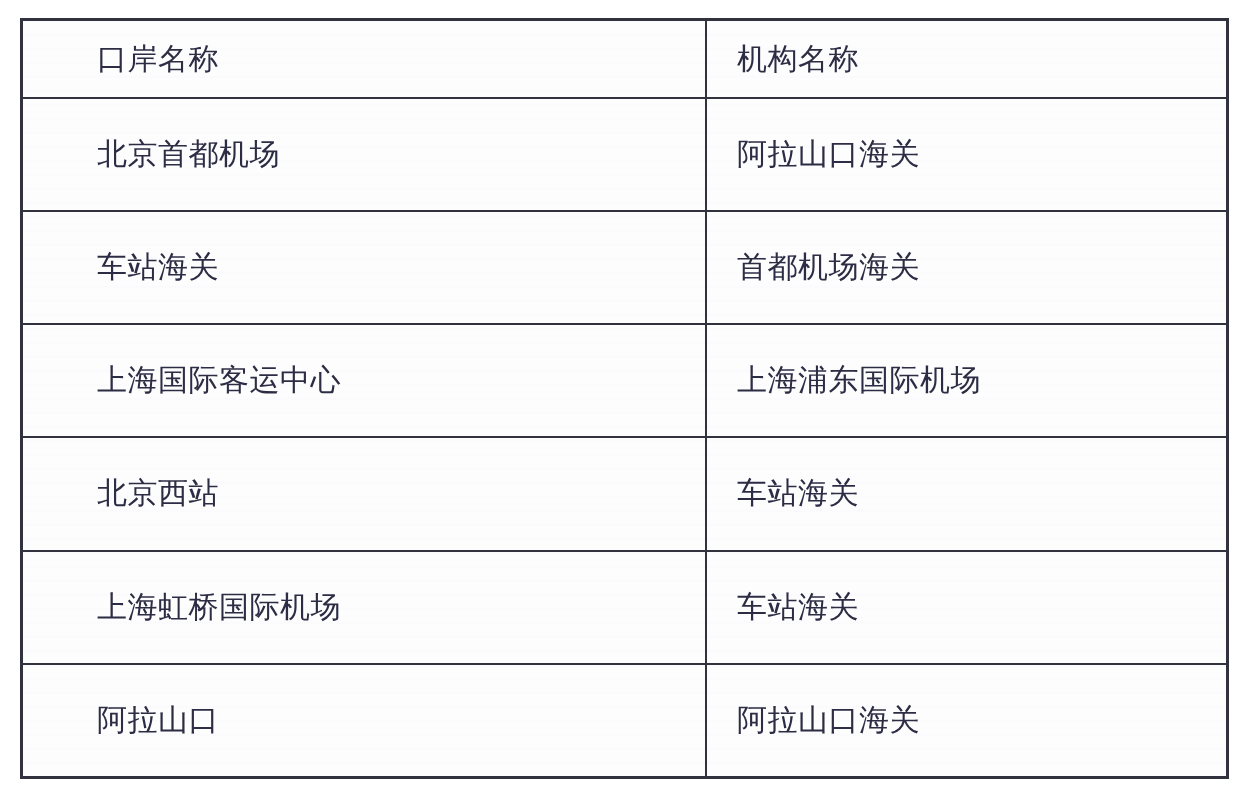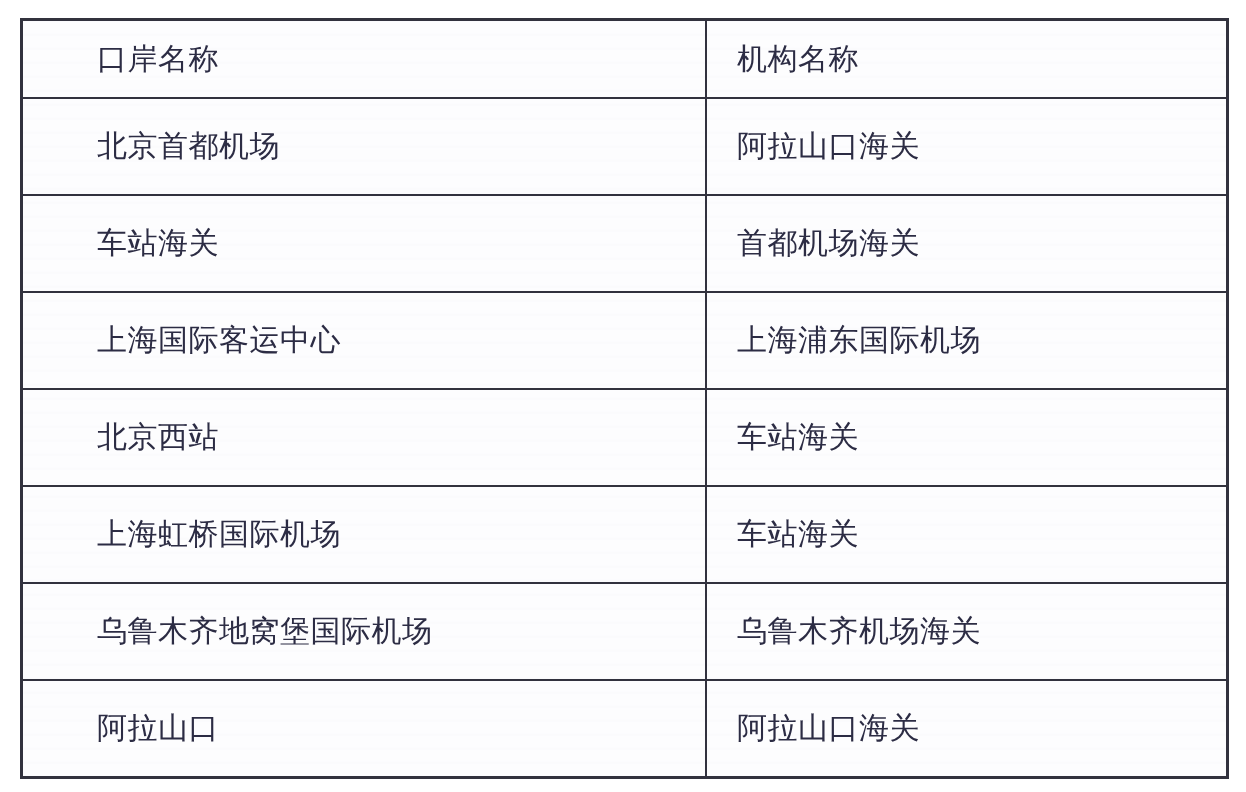--- a/index.html
+++ b/index.html
@@ -83,22 +83,18 @@
       </tr>
       <tr>
         <td class="col-port">北京西站</td>
         <td class="col-agency">车站海关</td>
       </tr>
       <tr>
         <td class="col-port">上海虹桥国际机场</td>
         <td class="col-agency">车站海关</td>
       </tr>
       <tr>
-        <td class="col-port">乌鲁木齐地窝堡国际机场</td>
-        <td class="col-agency">乌鲁木齐机场海关</td>
-      </tr>
-      <tr>
         <td class="col-port">阿拉山口</td>
         <td class="col-agency">阿拉山口海关</td>
       </tr>
     </tbody>
   </table>
 </div>
 
 </body></html>

